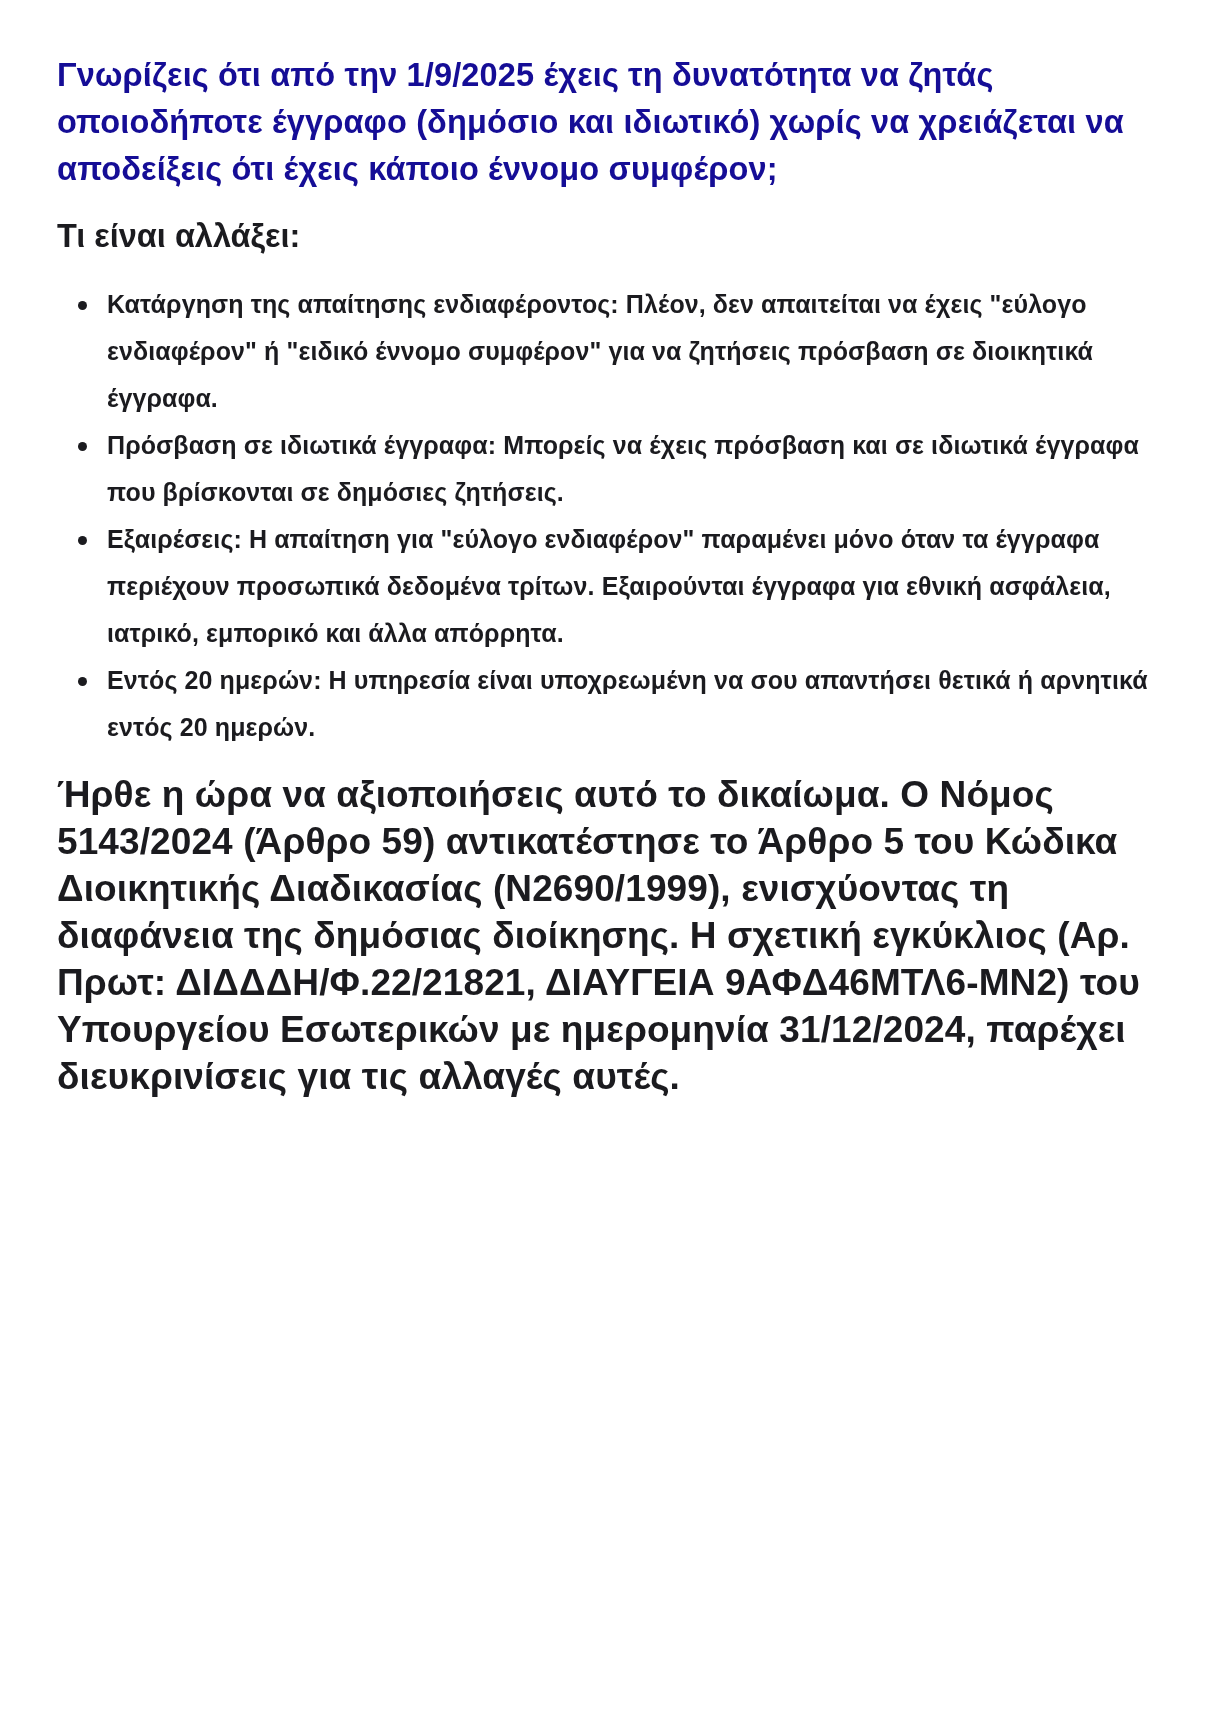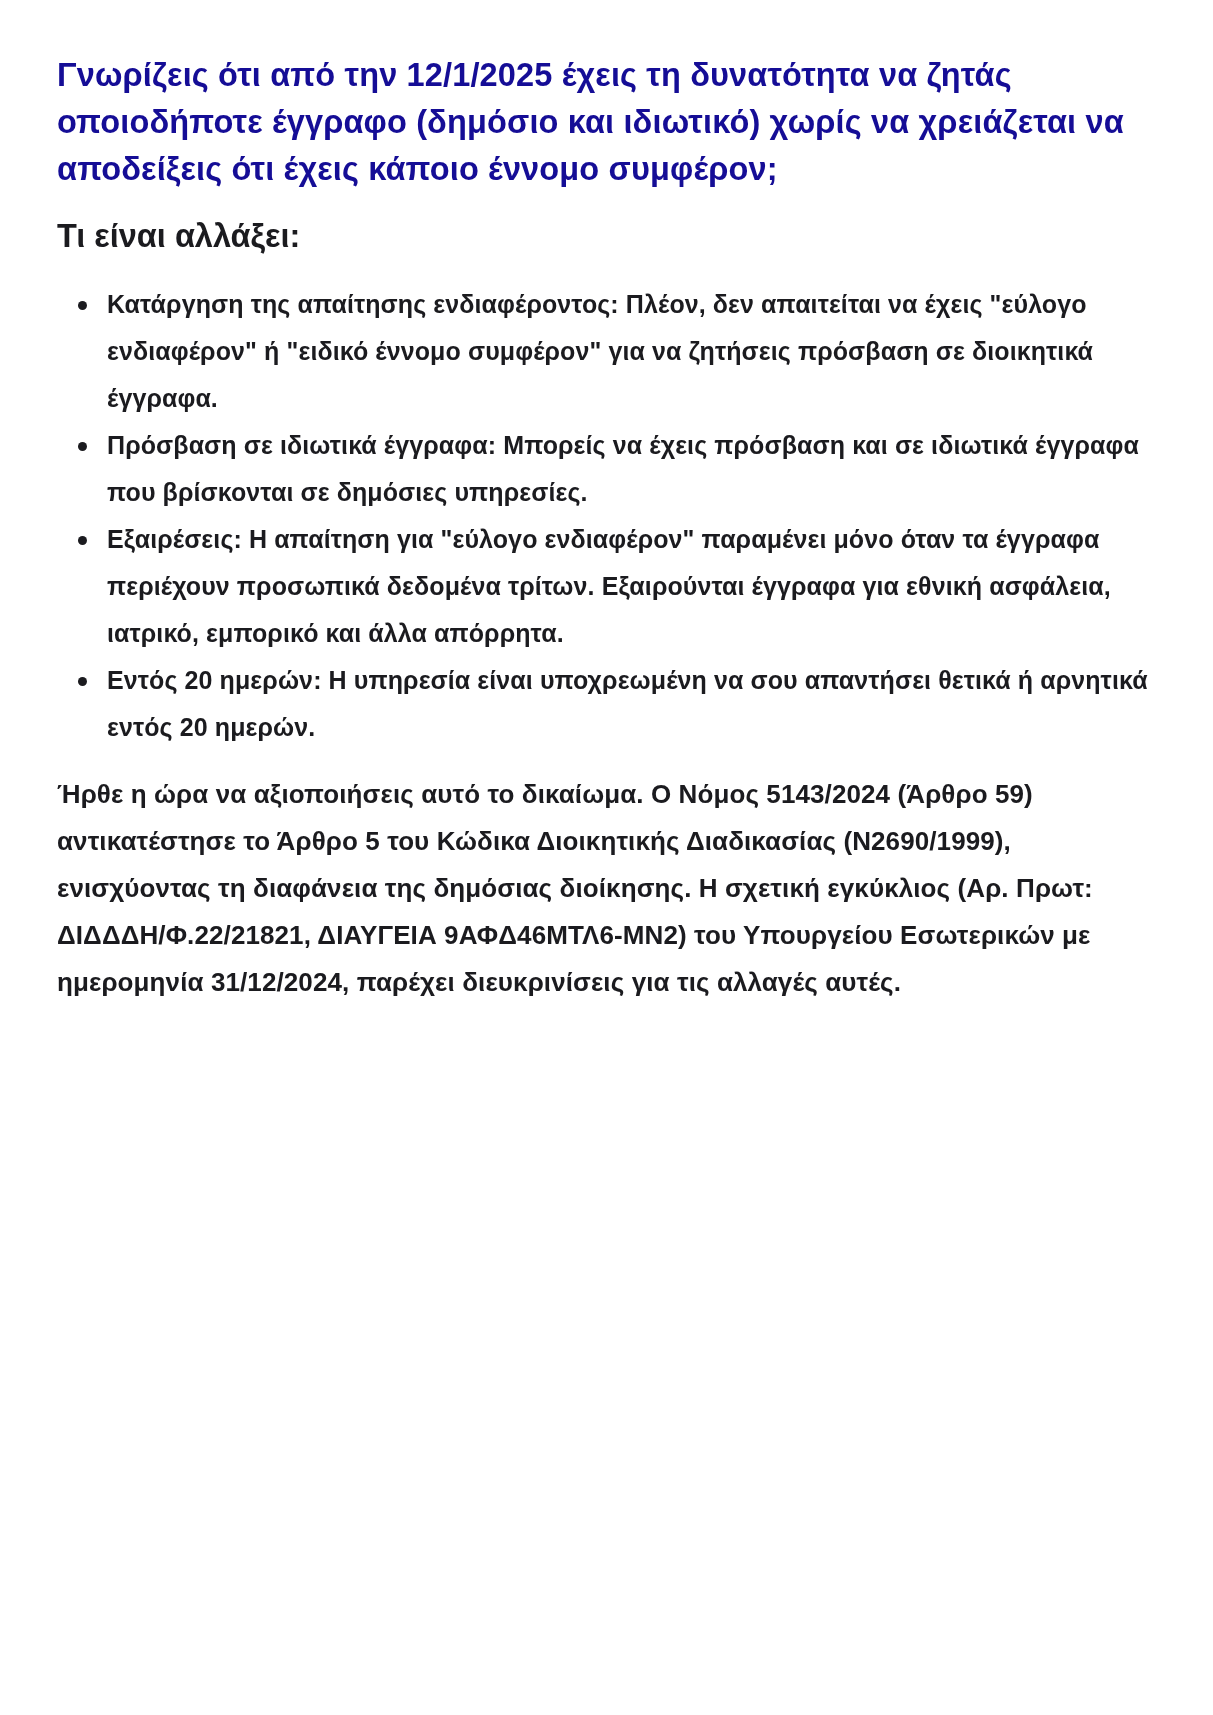--- a/index.html
+++ b/index.html
@@ -51,43 +51,43 @@
     position: absolute;
     left: -29px;
     top: 20px;
     width: 9px;
     height: 9px;
     border-radius: 50%;
     background: #1b1b1f;
   }
   .closing {
     margin: 20px 0 17px 0;
-    font-size: 26px;
+    font-size: 37px;
     line-height: 47px;
     font-weight: 700;
     color: #1b1b1f;
     letter-spacing: 0.1px;
   }
 </style>
 </head>
 <body>
 
 <div class="page">
-  <p class="headline">Γνωρίζεις ότι από την 12/1/2025 έχεις τη δυνατότητα να ζητάς οποιοδήποτε έγγραφο (δημόσιο και ιδιωτικό) χωρίς να χρειάζεται να αποδείξεις ότι έχεις κάποιο έννομο συμφέρον;</p>
+  <p class="headline">Γνωρίζεις ότι από την 1/9/2025 έχεις τη δυνατότητα να ζητάς οποιοδήποτε έγγραφο (δημόσιο και ιδιωτικό) χωρίς να χρειάζεται να αποδείξεις ότι έχεις κάποιο έννομο συμφέρον;</p>
 
   <p class="subheading">Τι είναι αλλάξει:</p>
 
   <ul class="changes-list">
     <li>
       <span class="bullet"></span>
       <span>Κατάργηση της απαίτησης ενδιαφέροντος: Πλέον, δεν απαιτείται να έχεις "εύλογο ενδιαφέρον" ή "ειδικό έννομο συμφέρον" για να ζητήσεις πρόσβαση σε διοικητικά έγγραφα.</span>
     </li>
     <li>
       <span class="bullet"></span>
-      <span>Πρόσβαση σε ιδιωτικά έγγραφα: Μπορείς να έχεις πρόσβαση και σε ιδιωτικά έγγραφα που βρίσκονται σε δημόσιες υπηρεσίες.</span>
+      <span>Πρόσβαση σε ιδιωτικά έγγραφα: Μπορείς να έχεις πρόσβαση και σε ιδιωτικά έγγραφα που βρίσκονται σε δημόσιες ζητήσεις.</span>
     </li>
     <li>
       <span class="bullet"></span>
       <span>Εξαιρέσεις: Η απαίτηση για "εύλογο ενδιαφέρον" παραμένει μόνο όταν τα έγγραφα περιέχουν προσωπικά δεδομένα τρίτων. Εξαιρούνται έγγραφα για εθνική ασφάλεια, ιατρικό, εμπορικό και άλλα απόρρητα.</span>
     </li>
     <li>
       <span class="bullet"></span>
       <span>Εντός 20 ημερών: Η υπηρεσία είναι υποχρεωμένη να σου απαντήσει θετικά ή αρνητικά εντός 20 ημερών.</span>
     </li>
   </ul>

